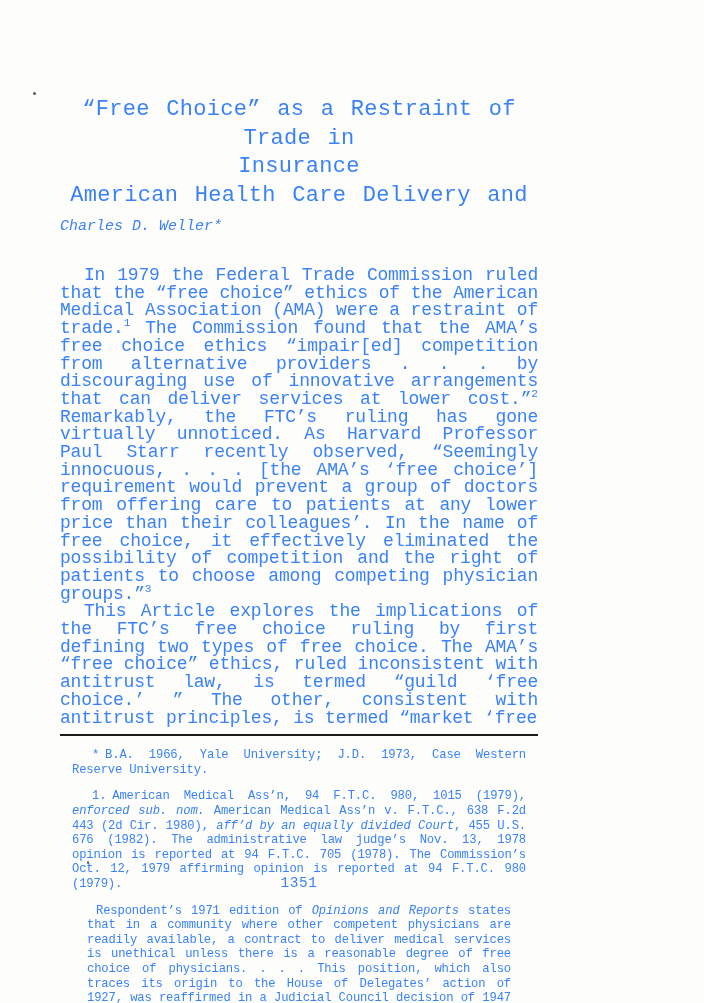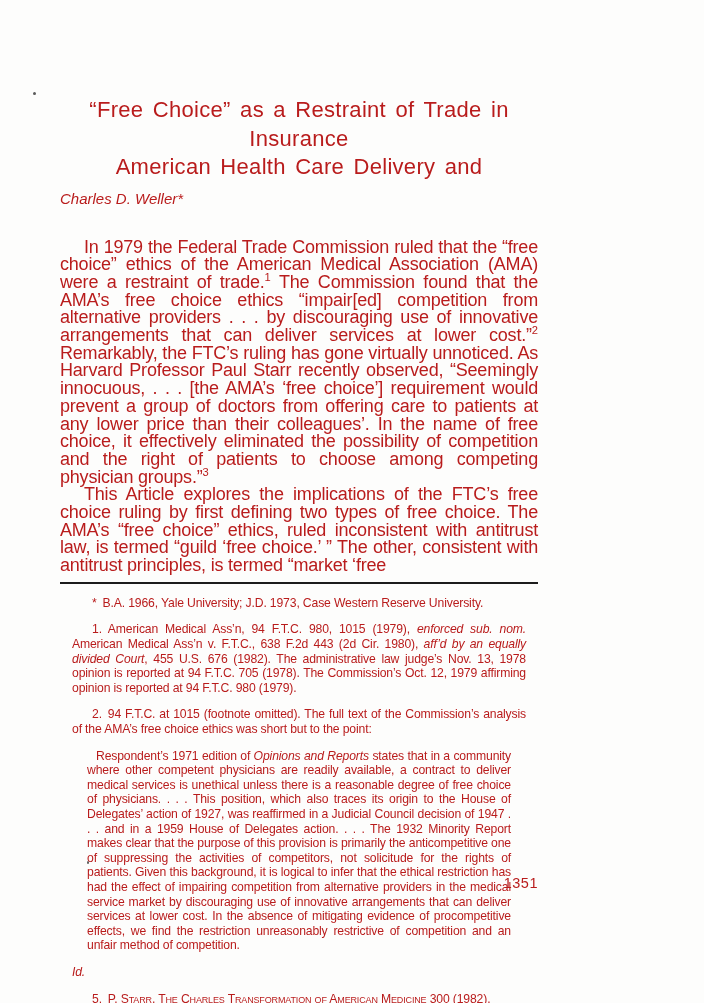--- a/index.html
+++ b/index.html
@@ -2,22 +2,22 @@
 <html><head>
 <meta charset="utf-8">
 <style>
   html, body { margin: 0; padding: 0; }
   body { background: #e8e8e8; }
   .page {
     position: relative;
     width: 704px;
     height: 1003px;
     background: #fdfdfc;
-    font-family: Liberation Sans, sans-serif;
-    color: #b91c1c;
+    font-family: Liberation Mono, monospace;
+    color: #3b82f6;
     overflow: hidden;
   }
   .content {
     position: absolute;
     left: 60px;
     top: 0;
     width: 478px;
   }
   .title {
     margin: 96px 0 0 0;
@@ -63,21 +63,21 @@
   .fn-id { text-indent: 0; }
   .seg-n { font-style: normal; }
   .seg-i { font-style: italic; }
   .seg-sup { vertical-align: super; font-size: 0.62em; line-height: 0; letter-spacing: 0; }
   .seg-sc { font-variant: small-caps; }
   .page-number {
     position: absolute;
     left: 60px;
     top: 875px;
     width: 478px;
-    text-align: right;
+    text-align: center;
     font-size: 14.5px;
     letter-spacing: 0.5px;
   }
   .speck {
     position: absolute;
     background: #5a5a5a;
     border-radius: 50%;
   }
   .speck-1 { left: 33px; top: 92px; width: 3px; height: 3px; }
   .speck-2 { left: 87px; top: 861px; width: 2px; height: 3px; }
@@ -100,21 +100,20 @@
     <div class="body">
       <p class="para"><span class="seg-n">In 1979 the Federal Trade Commission ruled that the “free choice” ethics of the American Medical Association (AMA) were a restraint of trade.</span><span class="seg-sup">1</span><span class="seg-n"> The Commission found that the AMA’s free choice ethics “impair[ed] competition from alternative providers . . . by discouraging use of innovative arrangements that can deliver services at lower cost.”</span><span class="seg-sup">2</span><span class="seg-n"> Remarkably, the FTC’s ruling has gone virtually unnoticed. As Harvard Professor Paul Starr recently observed, “Seemingly innocuous, . . . [the AMA’s ‘free choice’] requirement would prevent a group of doctors from offering care to patients at any lower price than their colleagues’. In the name of free choice, it effectively eliminated the possibility of competition and the right of patients to choose among competing physician groups.”</span><span class="seg-sup">3</span></p>
       <p class="para"><span class="seg-n">This Article explores the implications of the FTC’s free choice ruling by first defining two types of free choice. The AMA’s “free choice” ethics, ruled inconsistent with antitrust law, is termed “guild ‘free choice.’ ” The other, consistent with antitrust principles, is termed “market ‘free</span></p>
     </div>
 
     <div class="fn-rule"></div>
 
     <div class="footnotes">
       <p class="fn"><span class="seg-n">* B.A. 1966, Yale University; J.D. 1973, Case Western Reserve University.</span></p>
       <p class="fn"><span class="seg-n">1. American Medical Ass’n, 94 F.T.C. 980, 1015 (1979), </span><span class="seg-i">enforced sub. nom.</span><span class="seg-n"> American Medical Ass’n v. F.T.C., 638 F.2d 443 (2d Cir. 1980), </span><span class="seg-i">aff’d by an equally divided Court</span><span class="seg-n">, 455 U.S. 676 (1982). The administrative law judge’s Nov. 13, 1978 opinion is reported at 94 F.T.C. 705 (1978). The Commission’s Oct. 12, 1979 affirming opinion is reported at 94 F.T.C. 980 (1979).</span></p>
-      <p class="fn"><span class="seg-n">2. 94 F.T.C. at 1015 (footnote omitted). The full text of the Commission’s analysis of the AMA’s free choice ethics was short but to the point:</span></p>
       <p class="fn fn-quote"><span class="seg-n">Respondent’s 1971 edition of </span><span class="seg-i">Opinions and Reports</span><span class="seg-n"> states that in a community where other competent physicians are readily available, a contract to deliver medical services is unethical unless there is a reasonable degree of free choice of physicians. . . . This position, which also traces its origin to the House of Delegates’ action of 1927, was reaffirmed in a Judicial Council decision of 1947 . . . and in a 1959 House of Delegates action. . . . The 1932 Minority Report makes clear that the purpose of this provision is primarily the anticompetitive one of suppressing the activities of competitors, not solicitude for the rights of patients. Given this background, it is logical to infer that the ethical restriction has had the effect of impairing competition from alternative providers in the medical service market by discouraging use of innovative arrangements that can deliver services at lower cost. In the absence of mitigating evidence of procompetitive effects, we find the restriction unreasonably restrictive of competition and an unfair method of competition.</span></p>
       <p class="fn fn-id"><span class="seg-i">Id.</span></p>
       <p class="fn"><span class="seg-n">5. P. </span><span class="seg-sc">Starr, The Charles Transformation of American Medicine</span><span class="seg-n"> 300 (1982).</span></p>
     </div>
   </div>
 
   <div class="page-number">1351</div>
   <span class="speck speck-2"></span>
 </div>
 

